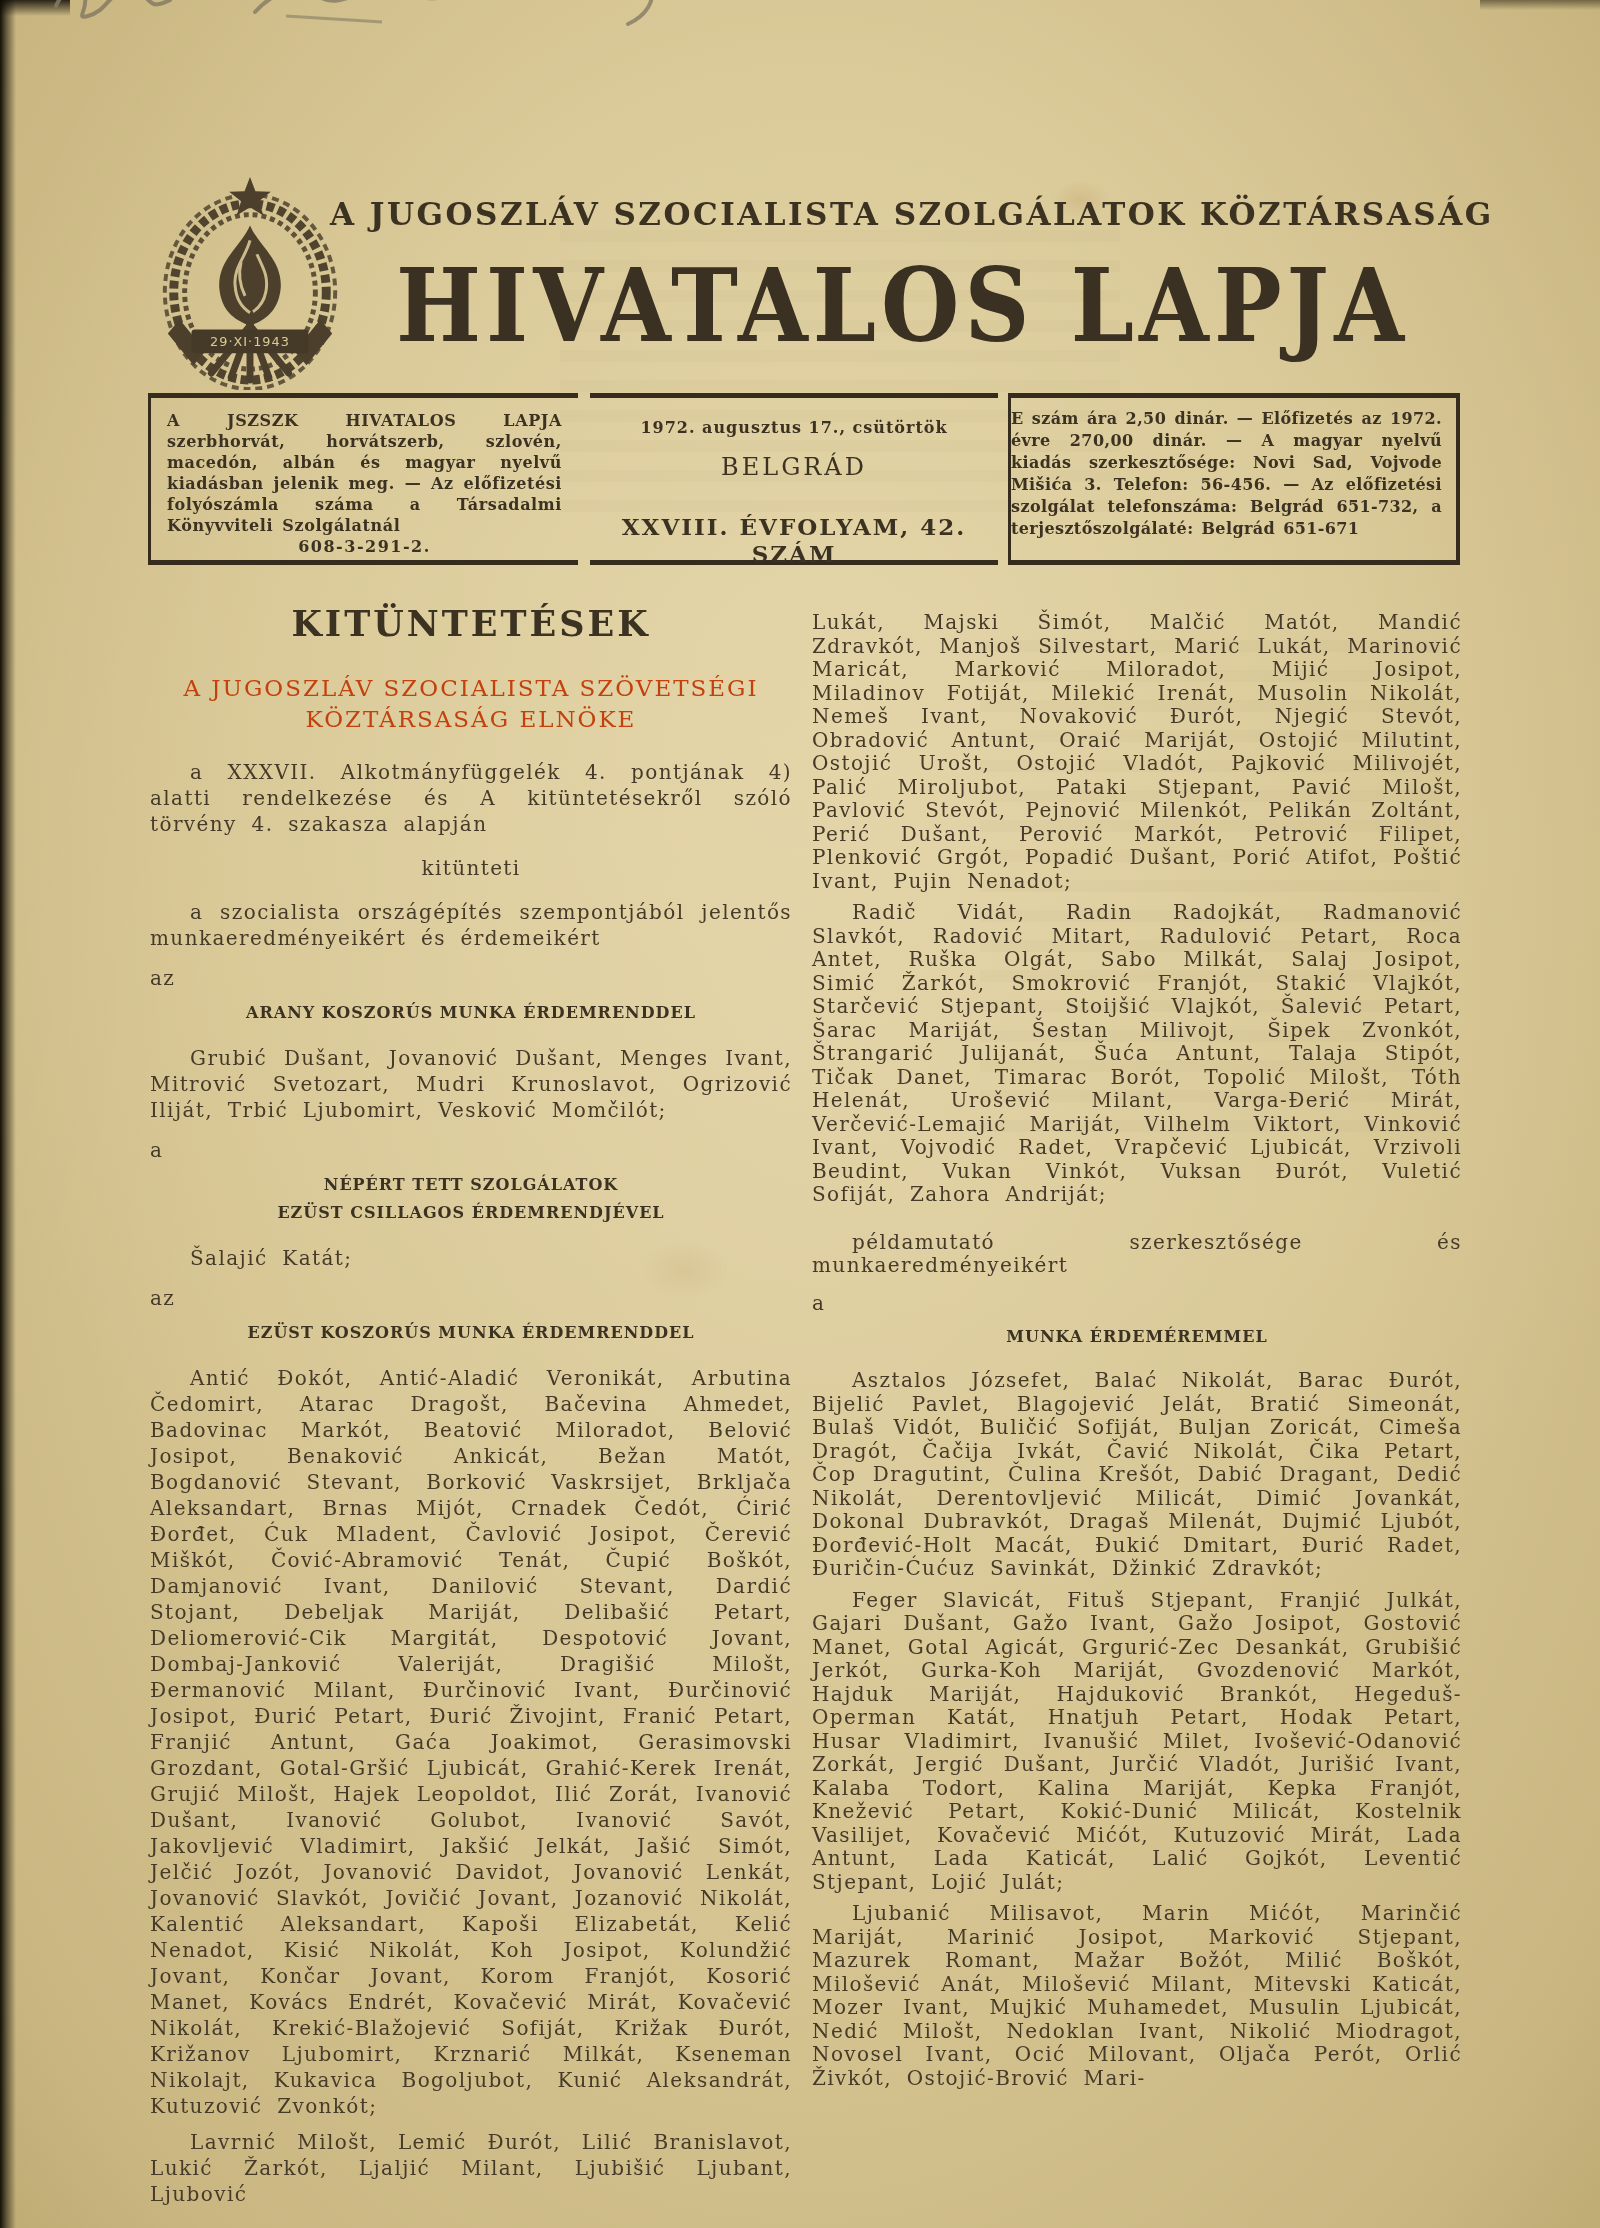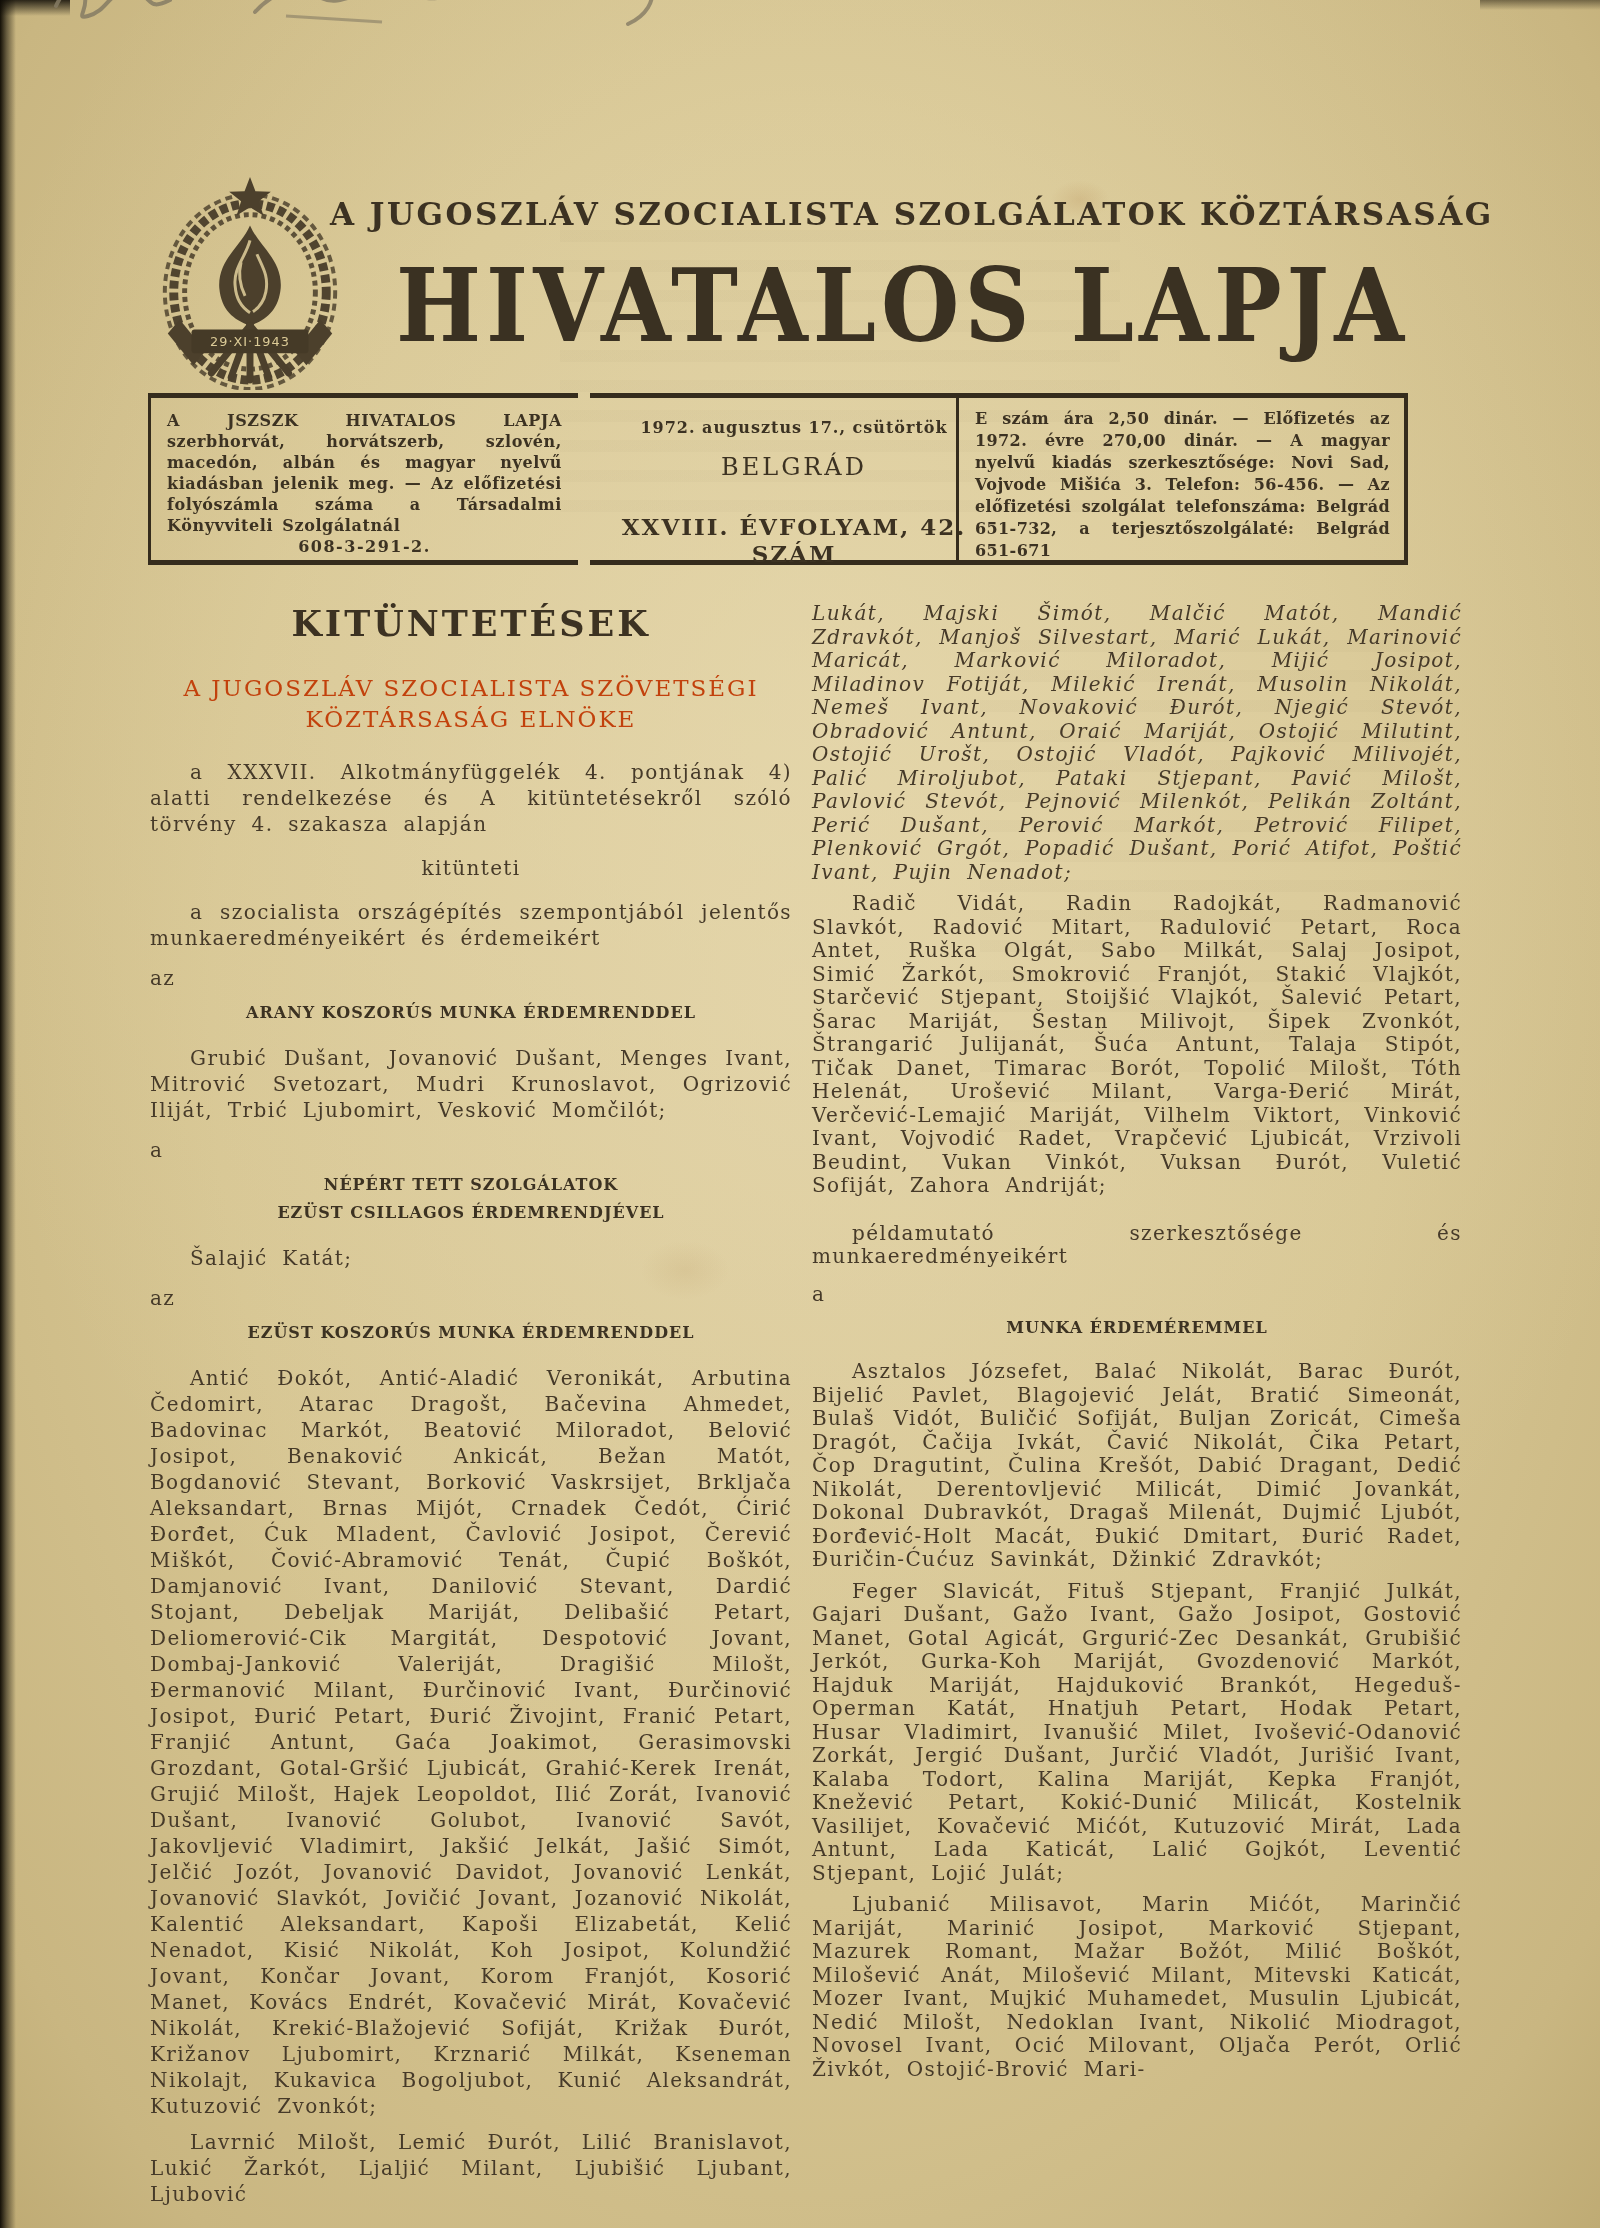--- a/index.html
+++ b/index.html
@@ -42,41 +42,41 @@
   
   .info-box{position:absolute;top:393px;height:172px;box-sizing:border-box;
     border-top:5px solid #352c1d;border-bottom:5px solid #352c1d;color:#3c3222;}
   .info-left{left:148px;width:430px;border-left:3px solid #352c1d;padding:12px 16px 0 16px;
     font-weight:bold;font-size:16px;line-height:21px;text-align:justify;letter-spacing:.6px;word-spacing:3px;}
   .info-left .account{display:block;text-align:center;letter-spacing:1.5px;}
   .info-center{left:590px;width:408px;text-align:center;padding-top:20px;}
   .info-center .date-line{font-weight:bold;font-size:16px;letter-spacing:1px;}
   .info-center .city-line{font-weight:normal;font-size:24px;letter-spacing:3px;margin-top:16px;}
   .info-center .issue-line{font-weight:bold;font-size:23px;letter-spacing:2px;margin-top:32px;}
-  .info-right{left:956px;width:452px;border-left:3px solid #352c1d;border-right:4px solid #352c1d;
-    padding:10px 14px 0 16px;font-weight:bold;font-size:16px;line-height:22px;text-align:justify;
+  .info-right{left:1008px;width:452px;border-left:3px solid #352c1d;border-right:4px solid #352c1d;
+    padding:10px 14px 0 0;font-weight:bold;font-size:16px;line-height:22px;text-align:justify;
     letter-spacing:.4px;word-spacing:2px;}
 
   
   .col{position:absolute;top:585px;text-align:justify;color:#463a29;}
   .col-left{left:150px;width:642px;font-size:20px;line-height:26px;}
   .col-right{left:812px;width:650px;font-size:20px;line-height:23.5px;}
   .para,.marker{letter-spacing:1.4px;word-spacing:7px;}
   .para{margin:0 0 10px 0;text-indent:40px;}
   .para.noindent{text-indent:0;}
   .para-center{text-align:center;text-indent:0;margin:18px 0;letter-spacing:1.4px;}
   .marker{margin:14px 0 8px 0;}
   .h-kit{text-align:center;font-weight:bold;font-size:35px;line-height:38px;letter-spacing:3px;
     margin:20px 0 30px 0;color:#3c3222;}
   .subhead{text-align:center;font-size:23px;line-height:31px;letter-spacing:2px;
     margin:0 0 24px 0;white-space:pre-line;color:#c2410c;}
   .sec-head{text-align:center;font-weight:bold;font-size:16px;line-height:28px;letter-spacing:1px;
     margin:0 0 18px 0;white-space:pre-line;color:#3c3222;}
   .col-right .para{margin-bottom:8px;}
-  .first-cont{margin-top:17px;font-style:italic;}
+  .first-cont{margin-top:26px;}
   .mt-big{margin-top:24px;}
 </style>
 </head>
 <body>
 
 <div class="scan-edge-left"></div>
 <div class="scan-corner-tl"></div>
 <div class="scan-corner-tr"></div>
 <div class="stain1"></div>
 <div class="stain2"></div>

